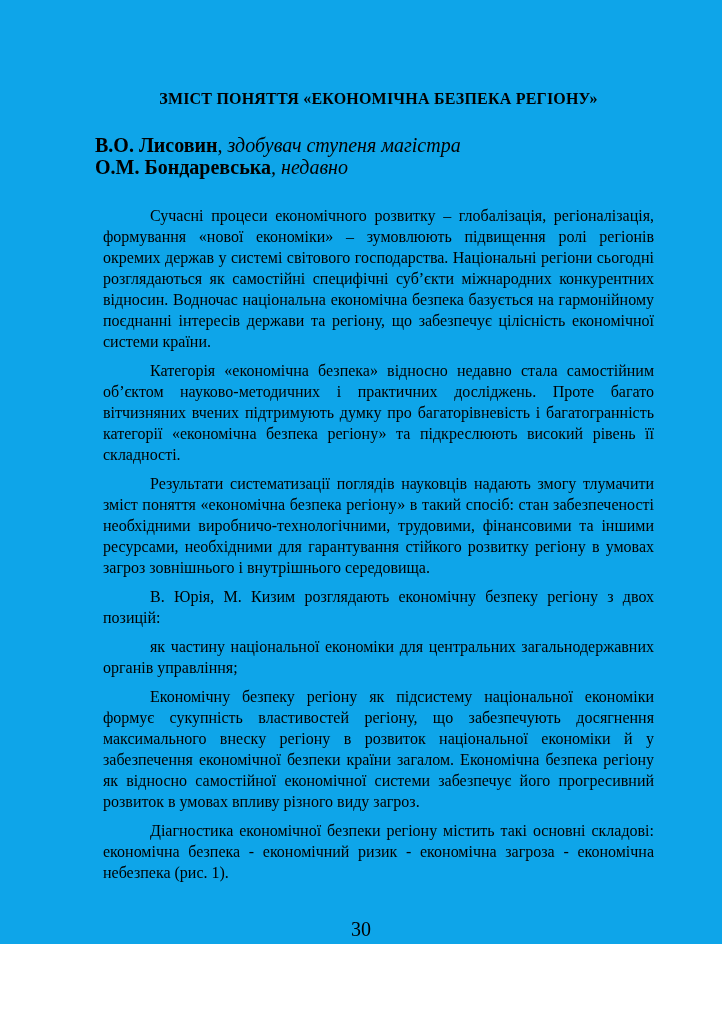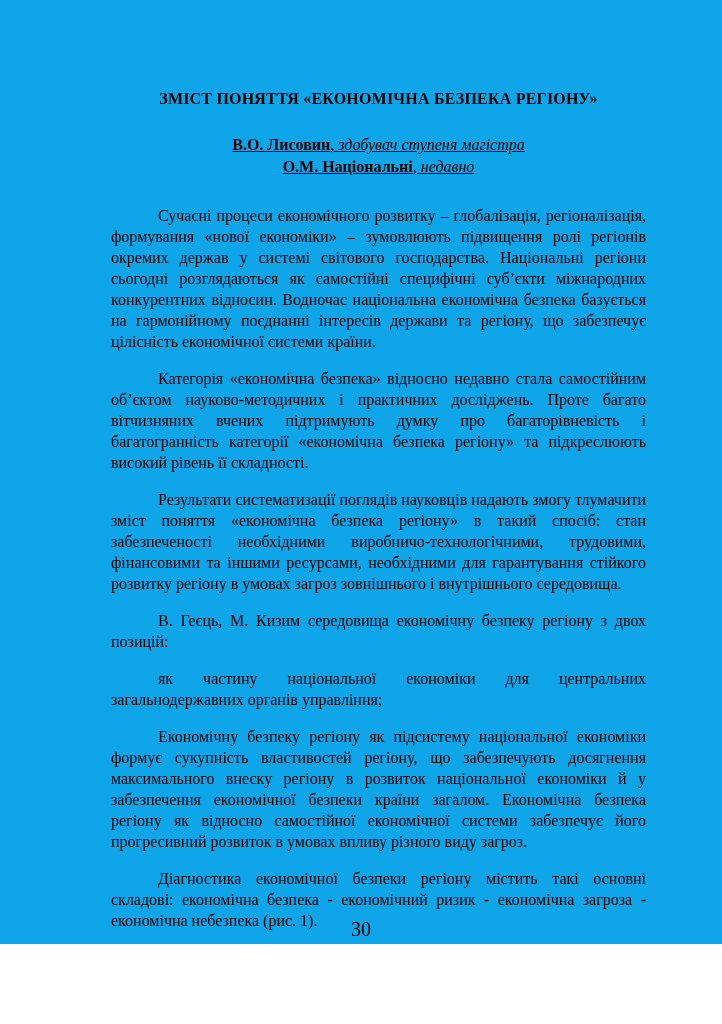--- a/index.html
+++ b/index.html
@@ -24,70 +24,69 @@
     overflow: hidden;
   }
   .title {
     font-size: 16px;
     font-weight: bold;
     text-align: center;
     letter-spacing: 0.2px;
     margin: 0 0 26px 0;
   }
   .authors {
-    text-align: center;
-    font-size: 16px;
+    text-align: left;
+    font-size: 20px;
     line-height: 22px;
     margin: 0 0 27px 0;
-    text-decoration: underline;
   }
   .authors p {
     margin: 0;
   }
   .author-name {
     font-weight: bold;
   }
   .author-role {
     font-style: italic;
   }
   .body-text {
     font-size: 16px;
     line-height: 21px;
     text-align: justify;
   }
   .body-text p {
-    margin: 16px;
+    margin: 8px;
     text-indent: 47px;
   }
   .page-number {
     position: absolute;
     top: 918px;
     left: 0;
     width: 722px;
     text-align: center;
     font-size: 20px;
   }
 </style>
 </head>
 <body>
 
 <div class="page">
 
   <h1 class="title">ЗМІСТ ПОНЯТТЯ «ЕКОНОМІЧНА БЕЗПЕКА РЕГІОНУ»</h1>
 
   <div class="authors">
     <p><span class="author-name">В.О. Лисовин</span><span class="author-role">, здобувач ступеня магістра</span></p>
-    <p><span class="author-name">О.М. Національні</span><span class="author-role">, недавно</span></p>
+    <p><span class="author-name">О.М. Бондаревська</span><span class="author-role">, недавно</span></p>
   </div>
 
   <div class="body-text">
     <p>Сучасні процеси економічного розвитку – глобалізація, регіоналізація, формування «нової економіки» – зумовлюють підвищення ролі регіонів окремих держав у системі світового господарства. Національні регіони сьогодні розглядаються як самостійні специфічні суб’єкти міжнародних конкурентних відносин. Водночас національна економічна безпека базується на гармонійному поєднанні інтересів держави та регіону, що забезпечує цілісність економічної системи країни.</p>
     <p>Категорія «економічна безпека» відносно недавно стала самостійним об’єктом науково-методичних і практичних досліджень. Проте багато вітчизняних вчених підтримують думку про багаторівневість і багатогранність категорії «економічна безпека регіону» та підкреслюють високий рівень її складності.</p>
     <p>Результати систематизації поглядів науковців надають змогу тлумачити зміст поняття «економічна безпека регіону» в такий спосіб: стан забезпеченості необхідними виробничо-технологічними, трудовими, фінансовими та іншими ресурсами, необхідними для гарантування стійкого розвитку регіону в умовах загроз зовнішнього і внутрішнього середовища.</p>
-    <p>В. Геєць, М. Кизим середовища економічну безпеку регіону з двох позицій:</p>
+    <p>В. Юрія, М. Кизим розглядають економічну безпеку регіону з двох позицій:</p>
     <p>як частину національної економіки для центральних загальнодержавних органів управління;</p>
     <p>Економічну безпеку регіону як підсистему національної економіки формує сукупність властивостей регіону, що забезпечують досягнення максимального внеску регіону в розвиток національної економіки й у забезпечення економічної безпеки країни загалом. Економічна безпека регіону як відносно самостійної економічної системи забезпечує його прогресивний розвиток в умовах впливу різного виду загроз.</p>
     <p>Діагностика економічної безпеки регіону містить такі основні складові: економічна безпека - економічний ризик - економічна загроза - економічна небезпека (рис. 1).</p>
   </div>
 
   <div class="page-number">30</div>
 
 </div>
 
 </body></html>

